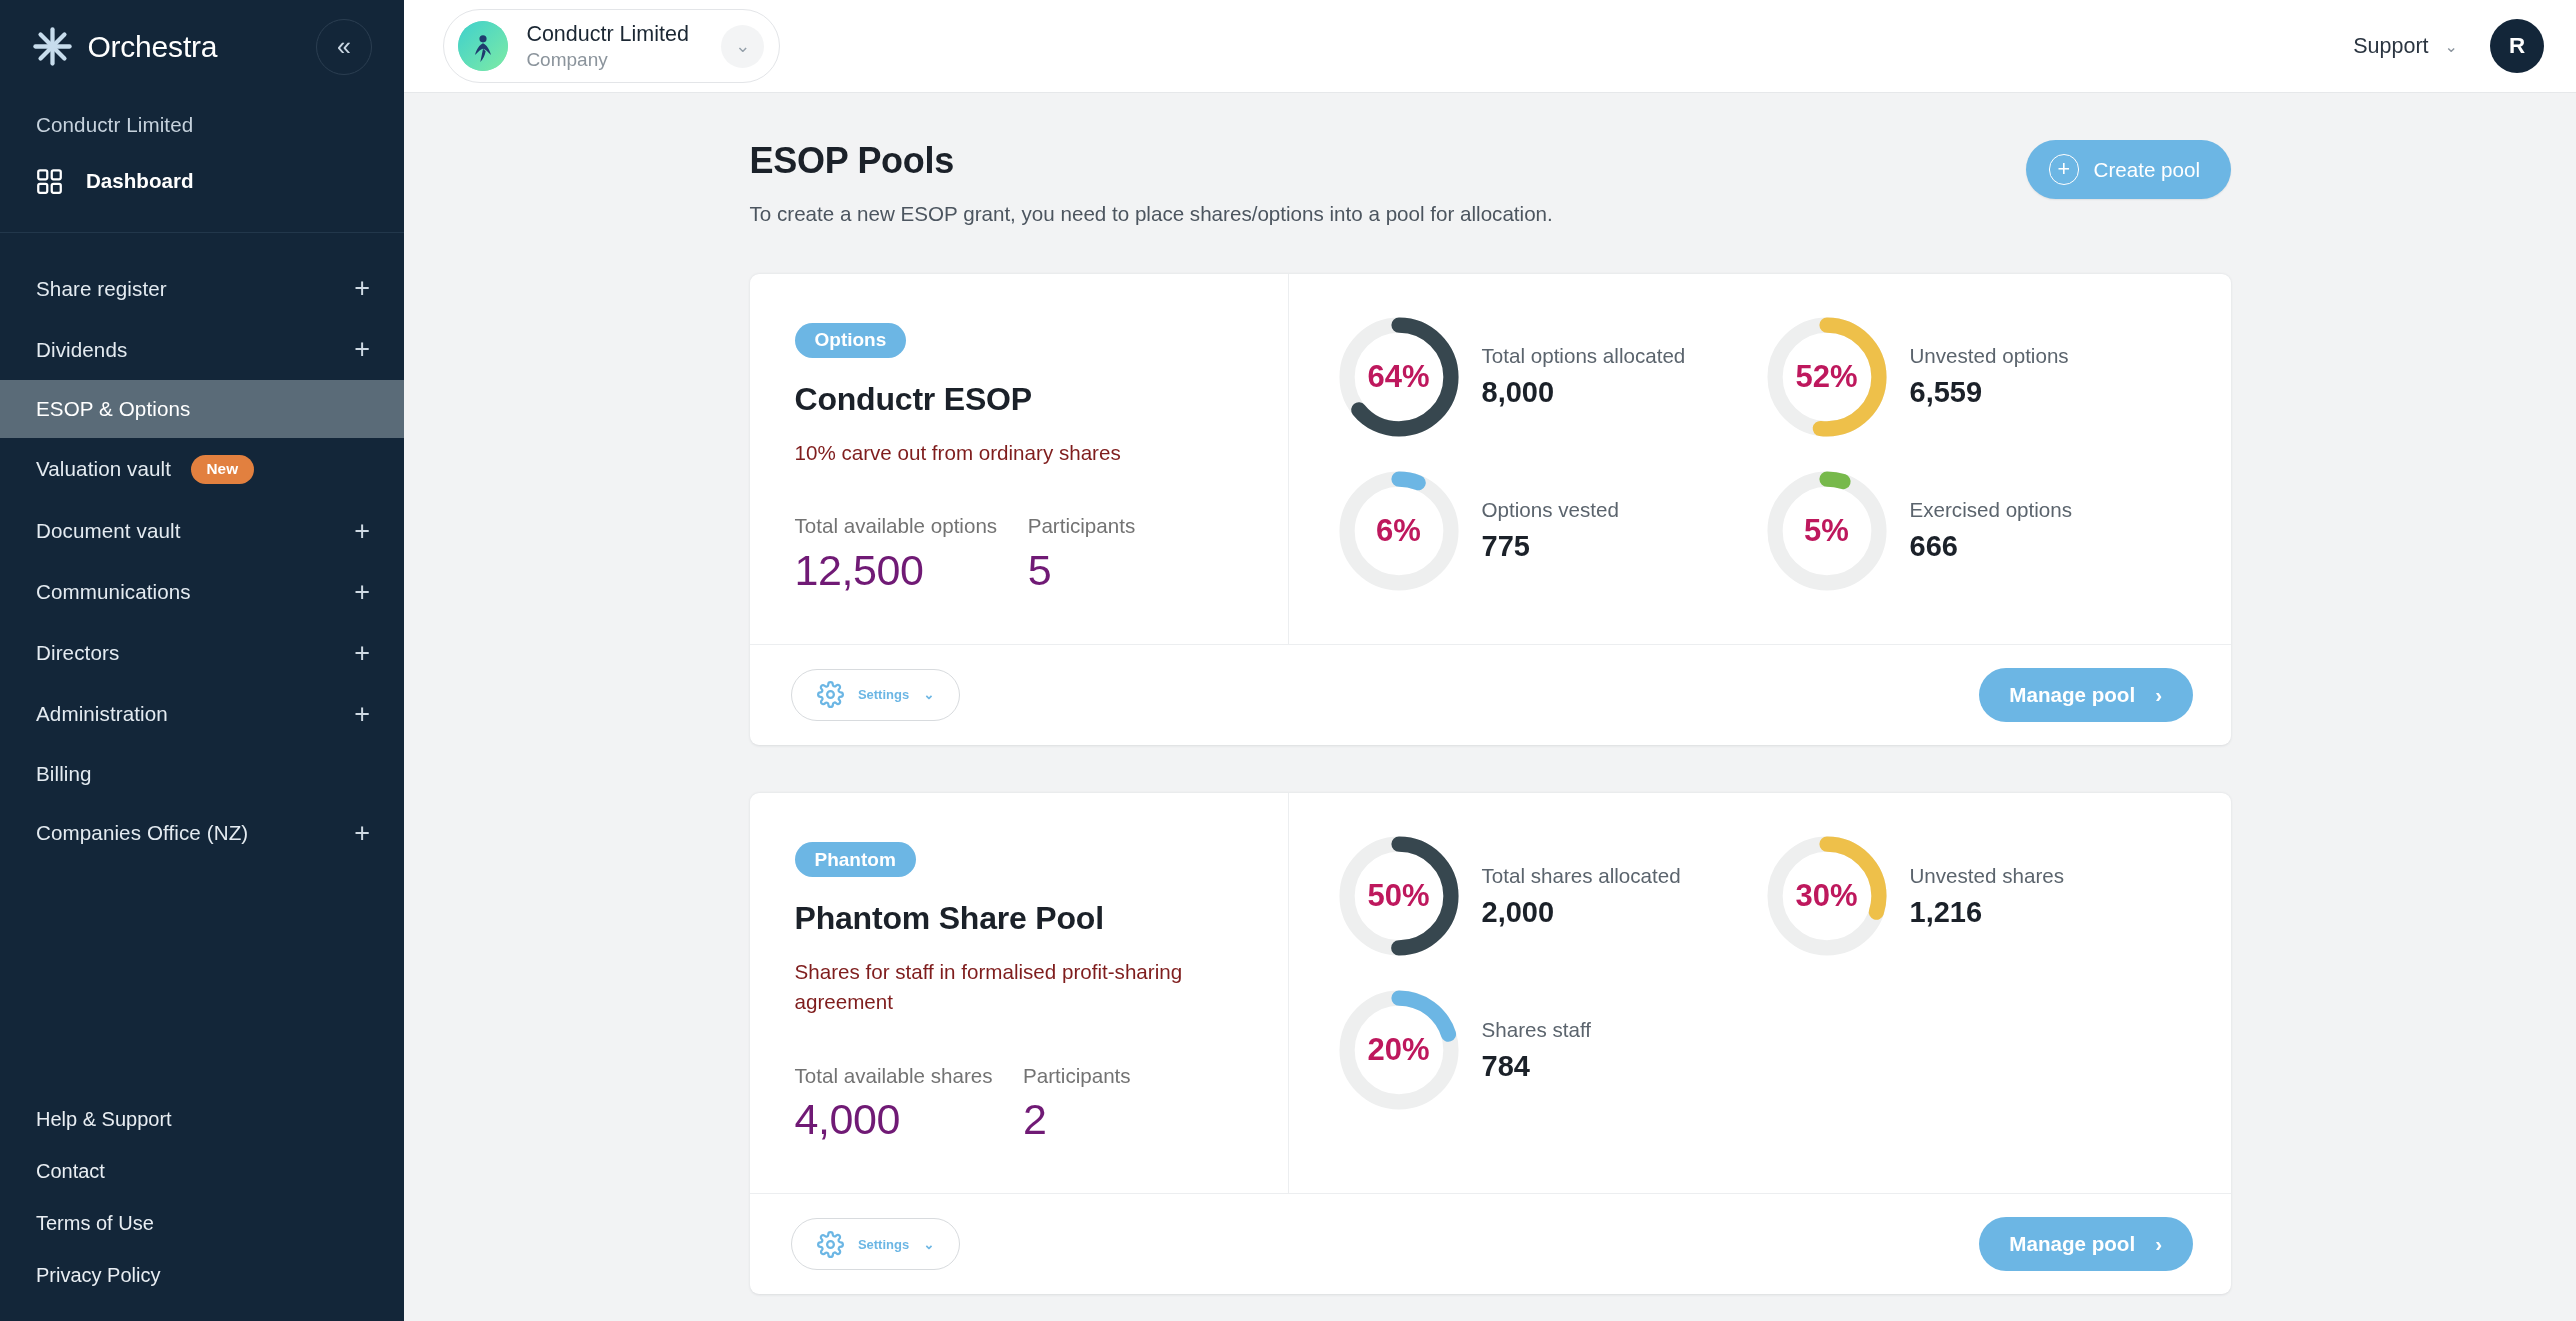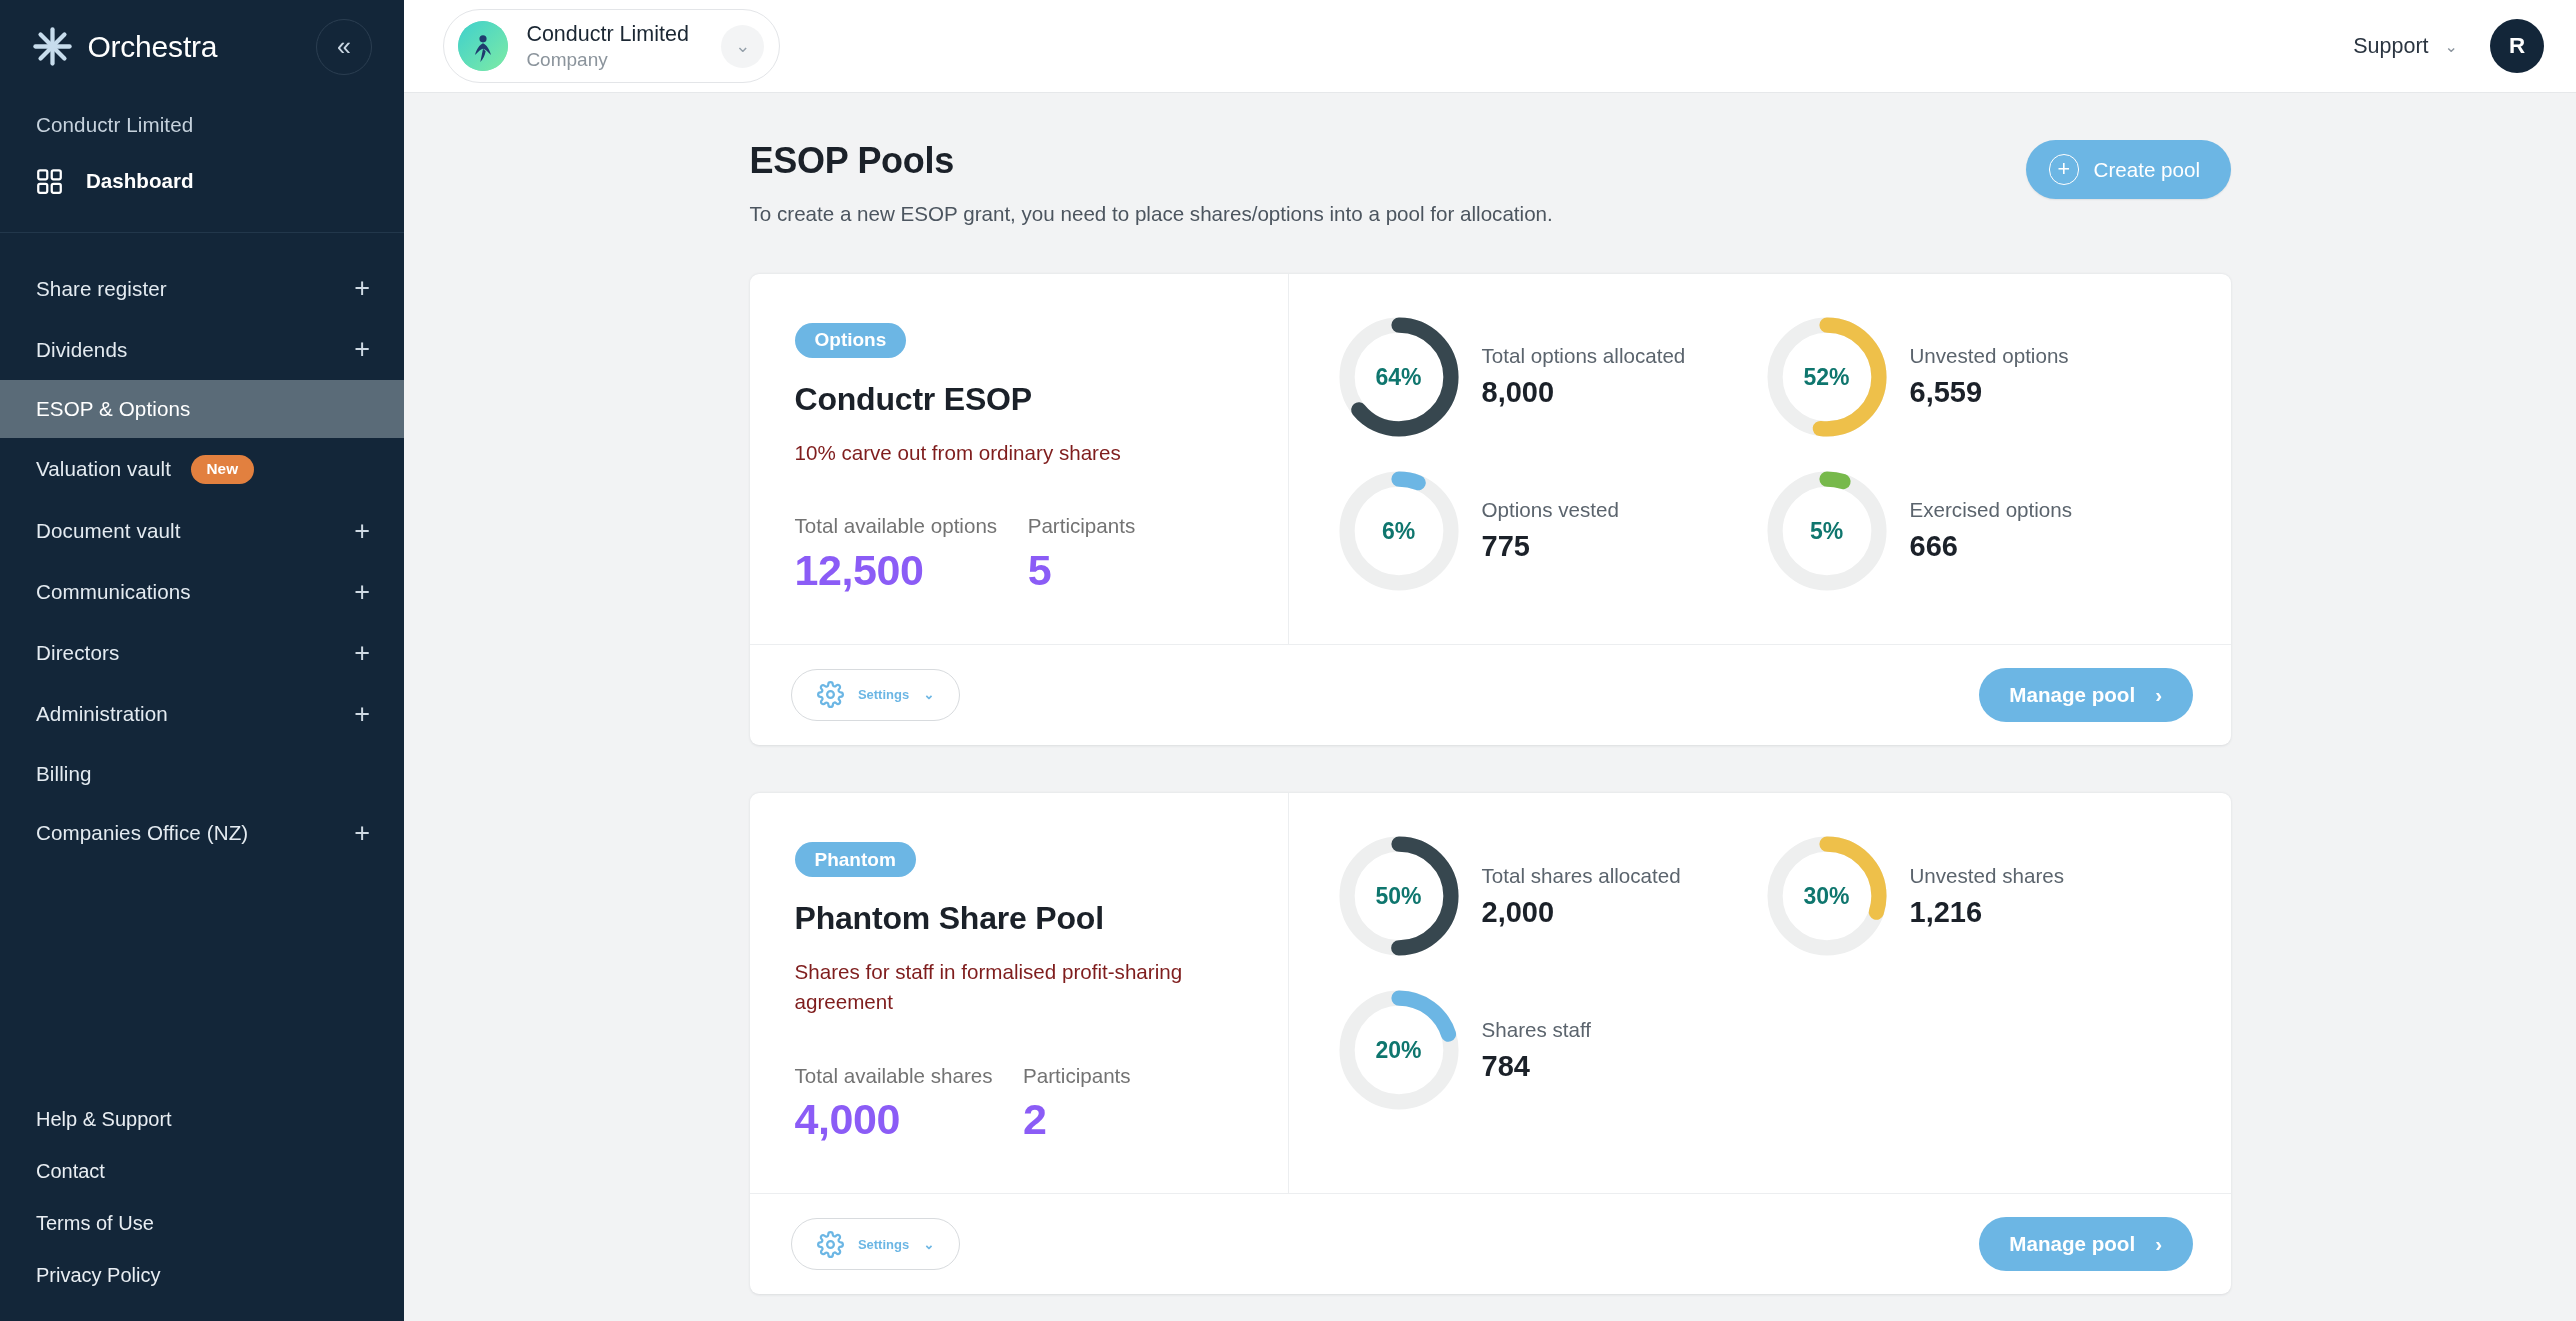--- a/index.html
+++ b/index.html
@@ -132,30 +132,30 @@
   }
   .tag {
     display: inline-block; background: #6cb6e4; color: #ffffff;
     border-radius: 897px; padding: 6.3px 20px; font-size: 19px; font-weight: 700;
   }
   .pool-name { font-size: 32px; font-weight: 700; color: #1b2129; margin-top: 23px; letter-spacing: -0.2px;}
   .pool-desc { font-size: 20.6px; color: #7f1d1d; margin-top: 20px; line-height: 1.45; max-width: 422px;}
   .stat-row { display: flex; gap: 30.5px; margin-top: 47px; }
   .stat-col { min-width: 0; }
   .stat-label { font-size: 20.6px; color: #737373; }
-  .stat-value { font-size: 43px; font-weight: 700; color: #8b5cf6; margin-top: 7.2px; letter-spacing: -0.4px;}
+  .stat-value { font-size: 43px; font-weight: 400; color: #701a75; margin-top: 7.2px; letter-spacing: -0.4px;}
 
   .card-right { flex: 1; padding: 43px 36px 36px 50px; }
   .donut-grid { display: grid; grid-template-columns: 1fr 1fr; row-gap: 34px; }
   .donut-item { display: flex; align-items: center; gap: 23px; }
   .donut { position: relative; width: 120px; height: 120px; flex: 0 0 120px;}
   .donut svg { display: block; transform: rotate(-90deg); }
   .donut-pct {
     position: absolute; inset: 0; display: flex; align-items: center;
-    justify-content: center; font-size: 23px; font-weight: 700; color: #0f766e;
+    justify-content: center; font-size: 31px; font-weight: 700; color: #be185d;
   }
   .donut-txt { line-height: 1.25; }
   .donut-label { font-size: 20.6px; color: #5b646d; }
   .donut-value { font-size: 29px; font-weight: 700; color: #1b2129; margin-top: 5.4px; }
 
   .card-foot {
     border-top: 0.9px solid #eceef0;
     display: flex; align-items: center; justify-content: space-between;
     padding: 23px 38px 23px 41px;
   }

